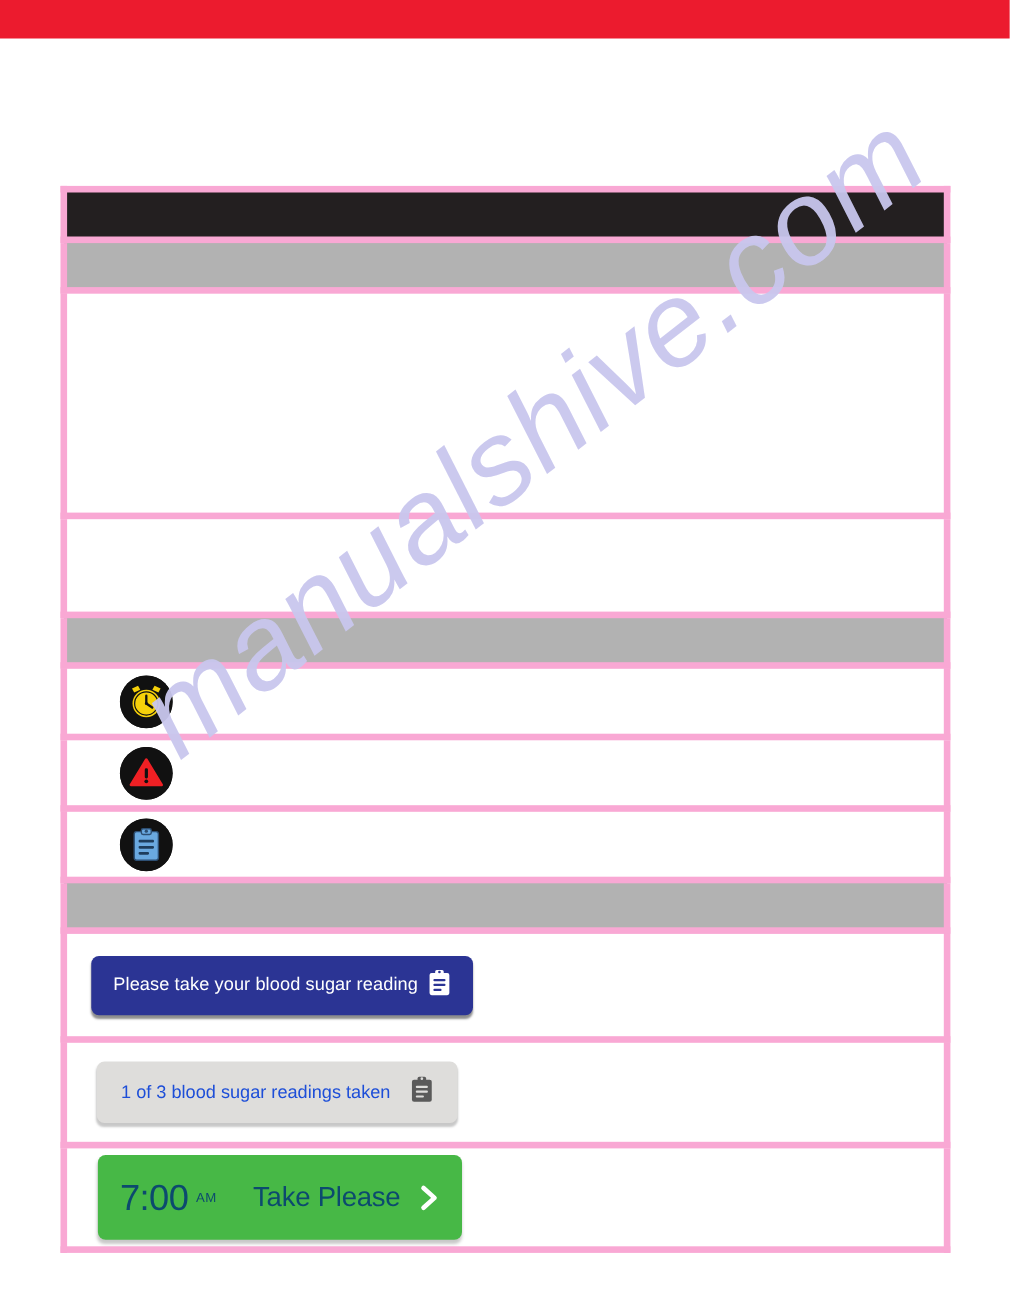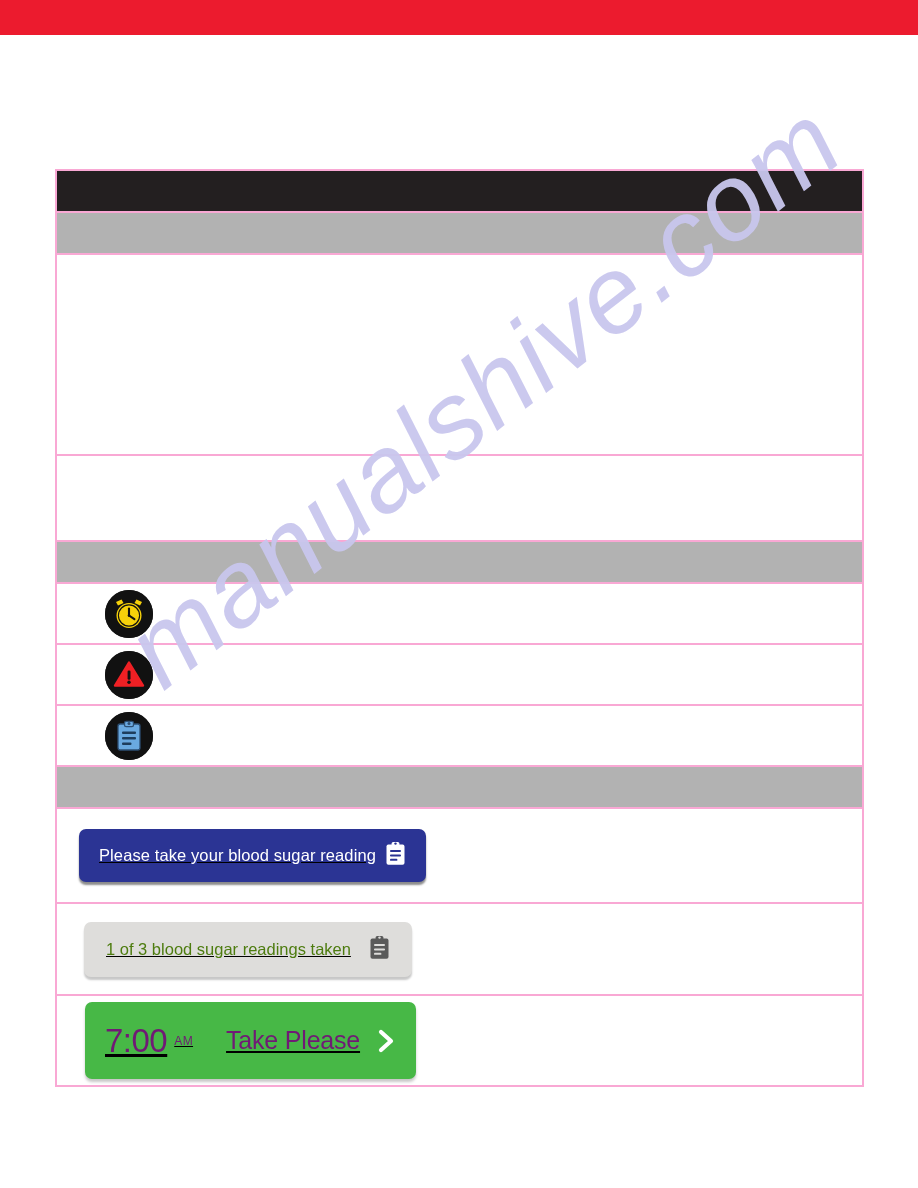--- a/index.html
+++ b/index.html
@@ -54,25 +54,24 @@
   
   .spec-table {
     position: absolute;
     left: 55px;
     top: 169px;
     width: 809px;
     border-collapse: collapse;
     z-index: 2;
   }
   .spec-table td {
-    border: 2px solid #f9a8d4;
+    border: 6px solid #f9a8d4;
     padding: 0;
     vertical-align: middle;
     background: #ffffff;
-    text-decoration: underline;
   }
   .row-title td {
     background: #231f20;
     height: 40px;
   }
   .row-sub td {
     background: #b2b2b2;
     height: 40px;
   }
   .row-tall td { height: 199px; }
@@ -127,37 +126,37 @@
     margin-left: 0px;
     border: none;
     font-family: "Liberation Sans", sans-serif;
   }
   .btn-gray {
     display: inline-flex;
     align-items: center;
     justify-content: center;
     gap: 18px;
     background: #dedddb;
-    color: #4d7c0f;
+    color: #1d4ed8;
     border-radius: 7px;
     padding: 13px 22px;
     min-width: 288px;
     box-sizing: border-box;
     font-size: 16.5px;
     box-shadow: 0 3px 2px rgba(0,0,0,0.22);
     margin-left: 5px;
     border: none;
     font-family: "Liberation Sans", sans-serif;
   }
   .btn-green {
     display: inline-flex;
     align-items: center;
     gap: 0px;
     background: #47b846;
-    color: #701a75;
+    color: #0c4a6e;
     border-radius: 7px;
     padding: 22px 20px;
     min-width: 285px;
     box-sizing: border-box;
     box-shadow: 0 3px 3px rgba(0,0,0,0.22);
     margin-left: 6px;
     border: none;
     font-family: "Liberation Sans", sans-serif;
   }
   .time-big {

